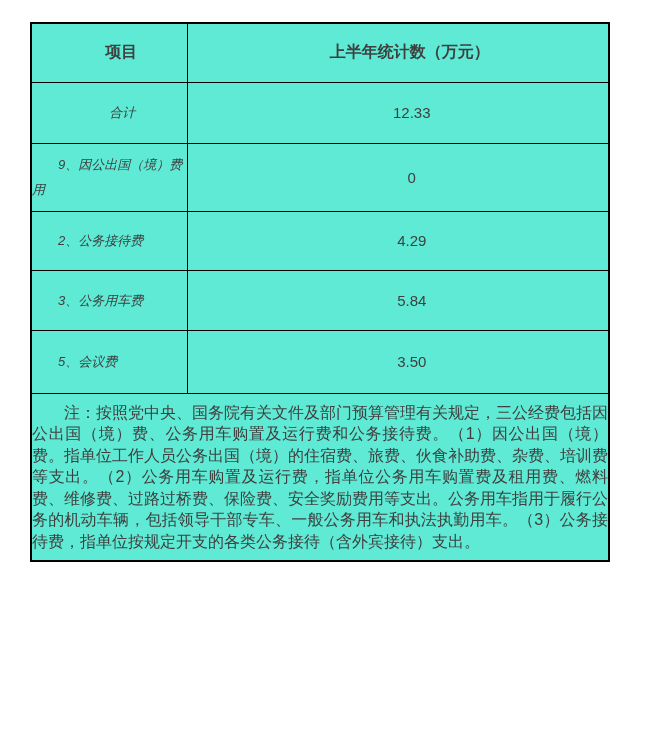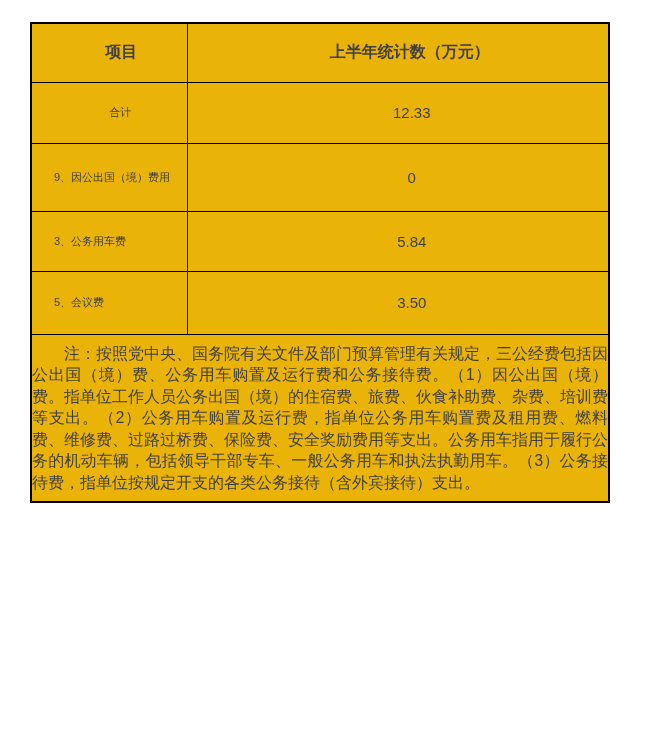--- a/index.html
+++ b/index.html
@@ -21,21 +21,21 @@
     height: 730px;
     background: #ffffff;
   }
   table.expense {
     position: absolute;
     left: 30px;
     top: 22px;
     width: 578px;
     border-collapse: collapse;
     table-layout: fixed;
-    background: #eab308;
+    background: #5eead4;
     border: 2px solid #000000;
   }
   table.expense col.c1 { width: 156px; }
   table.expense col.c2 { width: 422px; }
   table.expense th,
   table.expense td {
     border: 1px solid #000000;
     vertical-align: middle;
     overflow: hidden;
     padding: 0;
@@ -52,25 +52,26 @@
   tr.r-note    { height: 168px; padding-left: 17px; }
 
   th.col-head {
     font-weight: 700;
     font-size: 16px;
     text-align: center;
     text-indent: 1.5em;
     color: #3f3f3f;
   }
   td.label {
-    font-size: 11px;
+    font-size: 13px;
     line-height: 25px;
     text-align: left;
     text-indent: 2em;
     padding: 0 4px;
+    font-style: italic;
   }
   td.label.center {
     text-align: center;
   }
   td.value {
     font-size: 15px;
     text-align: center;
     text-indent: 28px;
   }
   td.note-cell {
@@ -97,20 +98,24 @@
         <th class="col-head">上半年统计数（万元）</th>
       </tr>
       <tr class="r-total">
         <td class="label center">合计</td>
         <td class="value">12.33</td>
       </tr>
       <tr class="r-item0">
         <td class="label">9、因公出国（境）费用</td>
         <td class="value">0</td>
       </tr>
+      <tr class="r-item1">
+        <td class="label">2、公务接待费</td>
+        <td class="value">4.29</td>
+      </tr>
       <tr class="r-item2">
         <td class="label">3、公务用车费</td>
         <td class="value">5.84</td>
       </tr>
       <tr class="r-item5">
         <td class="label">5、会议费</td>
         <td class="value">3.50</td>
       </tr>
       <tr class="r-note">
         <td class="note-cell" colspan="2">注：按照党中央、国务院有关文件及部门预算管理有关规定，三公经费包括因公出国（境）费、公务用车购置及运行费和公务接待费。（1）因公出国（境）费。指单位工作人员公务出国（境）的住宿费、旅费、伙食补助费、杂费、培训费等支出。（2）公务用车购置及运行费，指单位公务用车购置费及租用费、燃料费、维修费、过路过桥费、保险费、安全奖励费用等支出。公务用车指用于履行公务的机动车辆，包括领导干部专车、一般公务用车和执法执勤用车。（3）公务接待费，指单位按规定开支的各类公务接待（含外宾接待）支出。</td>

